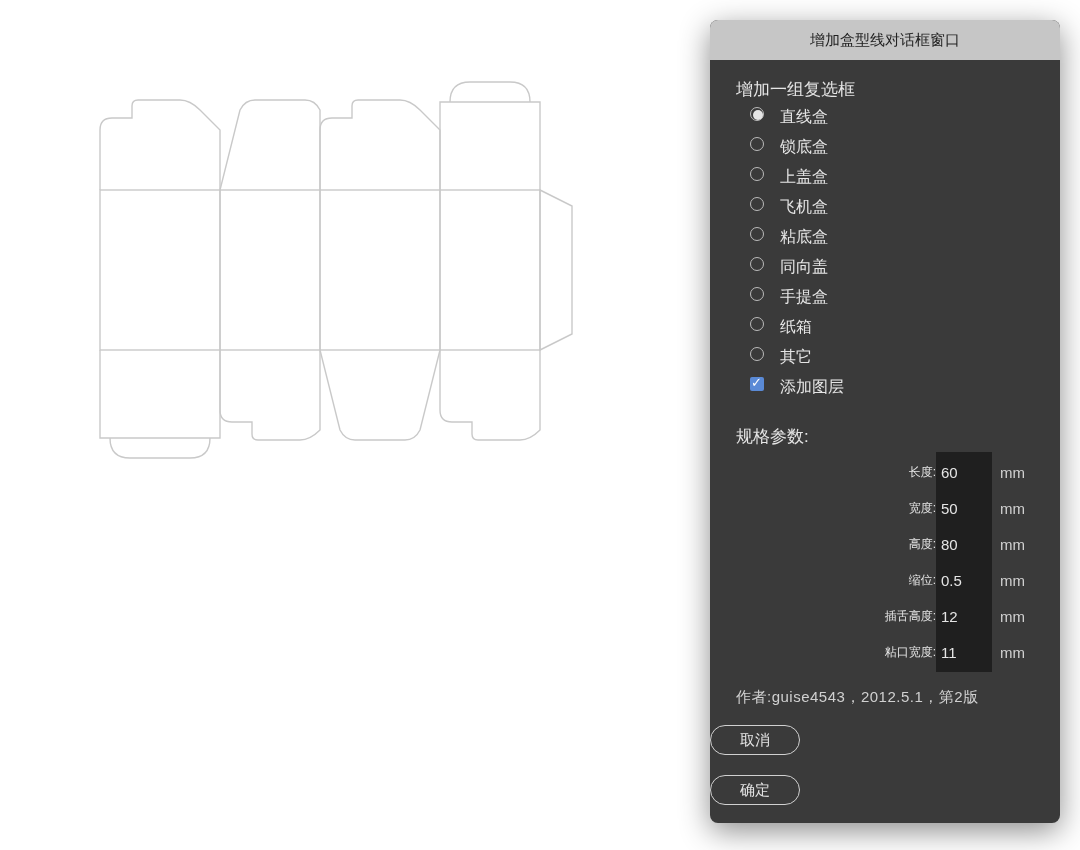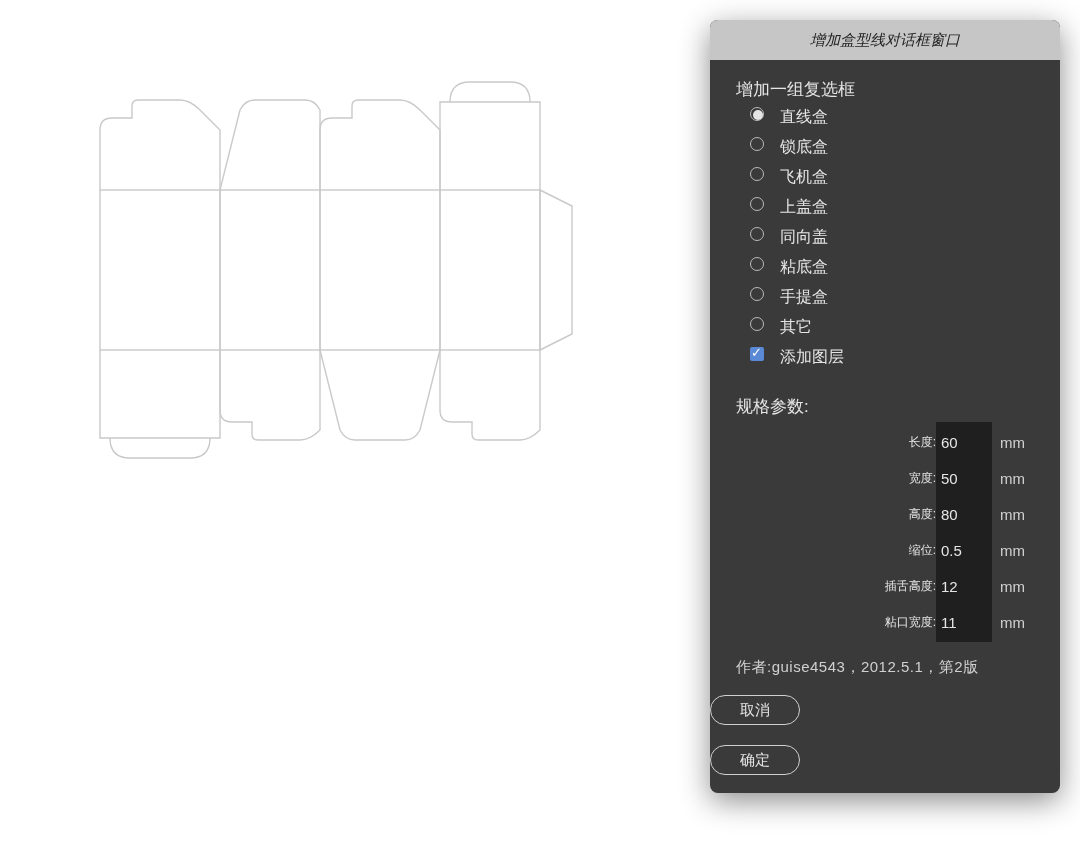--- a/index.html
+++ b/index.html
@@ -40,21 +40,20 @@
     padding-bottom: 18px;
   }
   .dialog-titlebar {
     height: 40px;
     background: #c6c6c6;
     color: #222;
     text-align: center;
     line-height: 40px;
     font-size: 15px;
     border-radius: 8px 8px 0 0;
-    font-style: italic;
   }
   .group {
     padding: 18px 26px 0 26px;
   }
   .group-title {
     font-size: 17px;
     margin-bottom: 6px;
   }
   .radio-list {
     padding-left: 14px;
@@ -196,37 +195,41 @@
       <div class="radio-row">
         <span class="radio selected"></span>
         <span>直线盒</span>
       </div>
       <div class="radio-row">
         <span class="radio"></span>
         <span>锁底盒</span>
       </div>
       <div class="radio-row">
         <span class="radio"></span>
+        <span>上盖盒</span>
+      </div>
+      <div class="radio-row">
+        <span class="radio"></span>
         <span>飞机盒</span>
       </div>
       <div class="radio-row">
         <span class="radio"></span>
-        <span>上盖盒</span>
+        <span>粘底盒</span>
       </div>
       <div class="radio-row">
         <span class="radio"></span>
         <span>同向盖</span>
       </div>
       <div class="radio-row">
         <span class="radio"></span>
-        <span>粘底盒</span>
-      </div>
-      <div class="radio-row">
-        <span class="radio"></span>
         <span>手提盒</span>
+      </div>
+      <div class="radio-row">
+        <span class="radio"></span>
+        <span>纸箱</span>
       </div>
       <div class="radio-row">
         <span class="radio"></span>
         <span>其它</span>
       </div>
       <div class="check-row">
         <span class="checkbox"></span>
         <span>添加图层</span>
       </div>
     </div>

